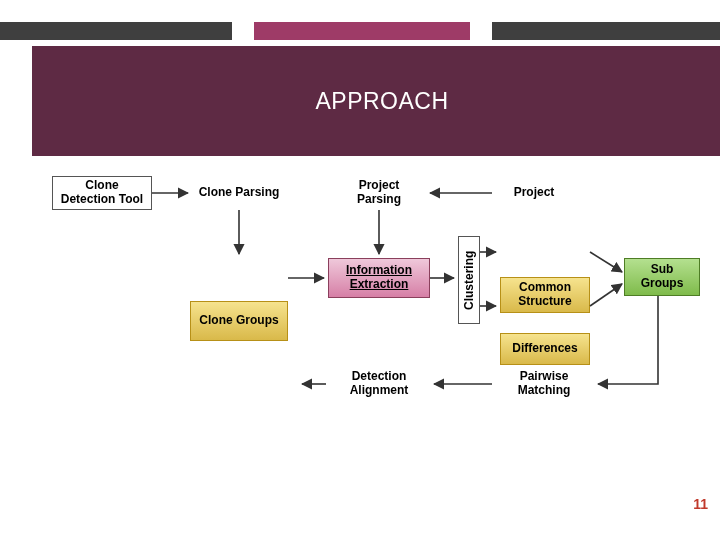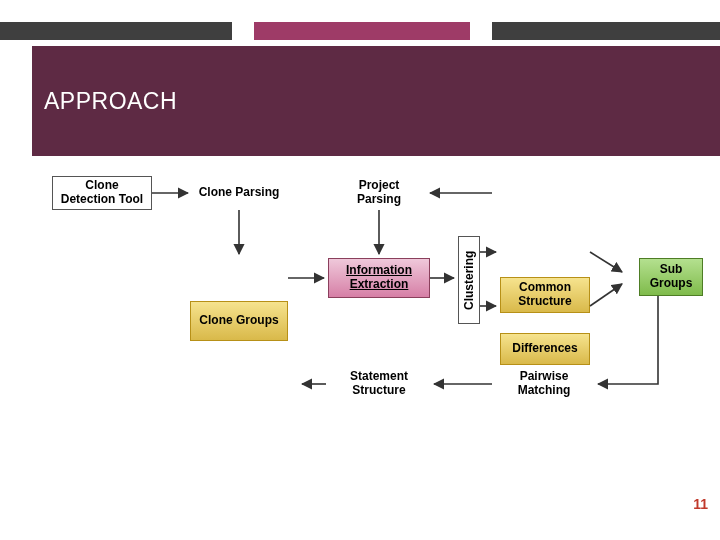--- a/index.html
+++ b/index.html
@@ -6,21 +6,21 @@
   html, body { width: 720px; height: 540px; font-family: Arial, sans-serif; background: #fff; overflow: hidden; }
   .slide { position: relative; width: 720px; height: 540px; background: #fff; }
 
   
   .bar-top { position: absolute; top: 22px; left: 0; right: 0; height: 18px; display: flex; gap: 22px; }
   .bar-top .seg1 { width: 232px; background: #3f3f3f; }
   .bar-top .seg2 { width: 216px; background: #9e3b67; }
   .bar-top .seg3 { flex: 1; background: #3f3f3f; }
 
   
-  .title-band { position: absolute; top: 46px; left: 32px; right: 0; height: 110px; background: #5e2a44; display: flex; align-items: center; padding-left: 12px; }
+  .title-band { position: absolute; top: 46px; left: 32px; right: 0; height: 110px; background: #5e2a44; display: flex; align-items: center; padding-left: 12px; justify-content: center; }
   .title-band h1 { color: #fff; font-size: 23px; font-weight: 400; letter-spacing: 0.5px; }
 
   
   .diagram { position: absolute; top: 168px; left: 0; right: 0; bottom: 0; }
 
   .box {
     position: absolute;
     text-align: center;
     display: flex; align-items: center; justify-content: center;
     font-size: 12px; font-weight: 700; color: #000;
@@ -62,35 +62,36 @@
   </div>
 
   <div class="diagram">
 
     <div class="box plain" style="left:52px; top:8px; width:100px; height:34px;">Clone Detection Tool</div>
 
     <div class="box plain-noborder" style="left:192px; top:8px; width:94px; height:34px;">Clone Parsing</div>
 
     <div class="box plain-noborder" style="left:332px; top:8px; width:94px; height:34px;">Project Parsing</div>
 
+    <div class="box plain-noborder" style="left:494px; top:8px; width:80px; height:34px;">Project</div>
 
     <div class="box yellow" style="left:190px; top:90px; width:98px; height:40px;">Clone Groups</div>
 
     <div class="box pink" style="left:328px; top:90px; width:102px; height:40px;text-decoration:underline;">Information Extraction</div>
 
     <div class="vlabel" style="left:458px; top:68px; width:22px; height:88px;">Clustering</div>
 
     <div class="box yellow" style="left:500px; top:66px; width:90px; height:36px;">Common Structure</div>
 
     <div class="box yellow" style="left:500px; top:122px; width:90px; height:32px;">Differences</div>
 
-    <div class="box green" style="left:639px; top:90px; width:64px; height:38px;">Sub Groups</div>
+    <div class="box green" style="left:624px; top:90px; width:76px; height:38px;">Sub Groups</div>
 
 
-    <div class="box plain-noborder" style="left:328px; top:198px; width:102px; height:36px;">Statement Structure</div>
+    <div class="box plain-noborder" style="left:328px; top:198px; width:102px; height:36px;">Detection Alignment</div>
 
     <div class="box plain-noborder" style="left:494px; top:198px; width:100px; height:36px;">Pairwise Matching</div>
 
   </div>
 
   <svg class="arrows" viewBox="0 0 720 372">
     <defs>
       <marker id="ah" viewBox="0 0 10 10" refX="9" refY="5" markerWidth="7" markerHeight="7" orient="auto-start-reverse">
         <path d="M 0 0 L 10 5 L 0 10 z" fill="#333"></path>
       </marker>

